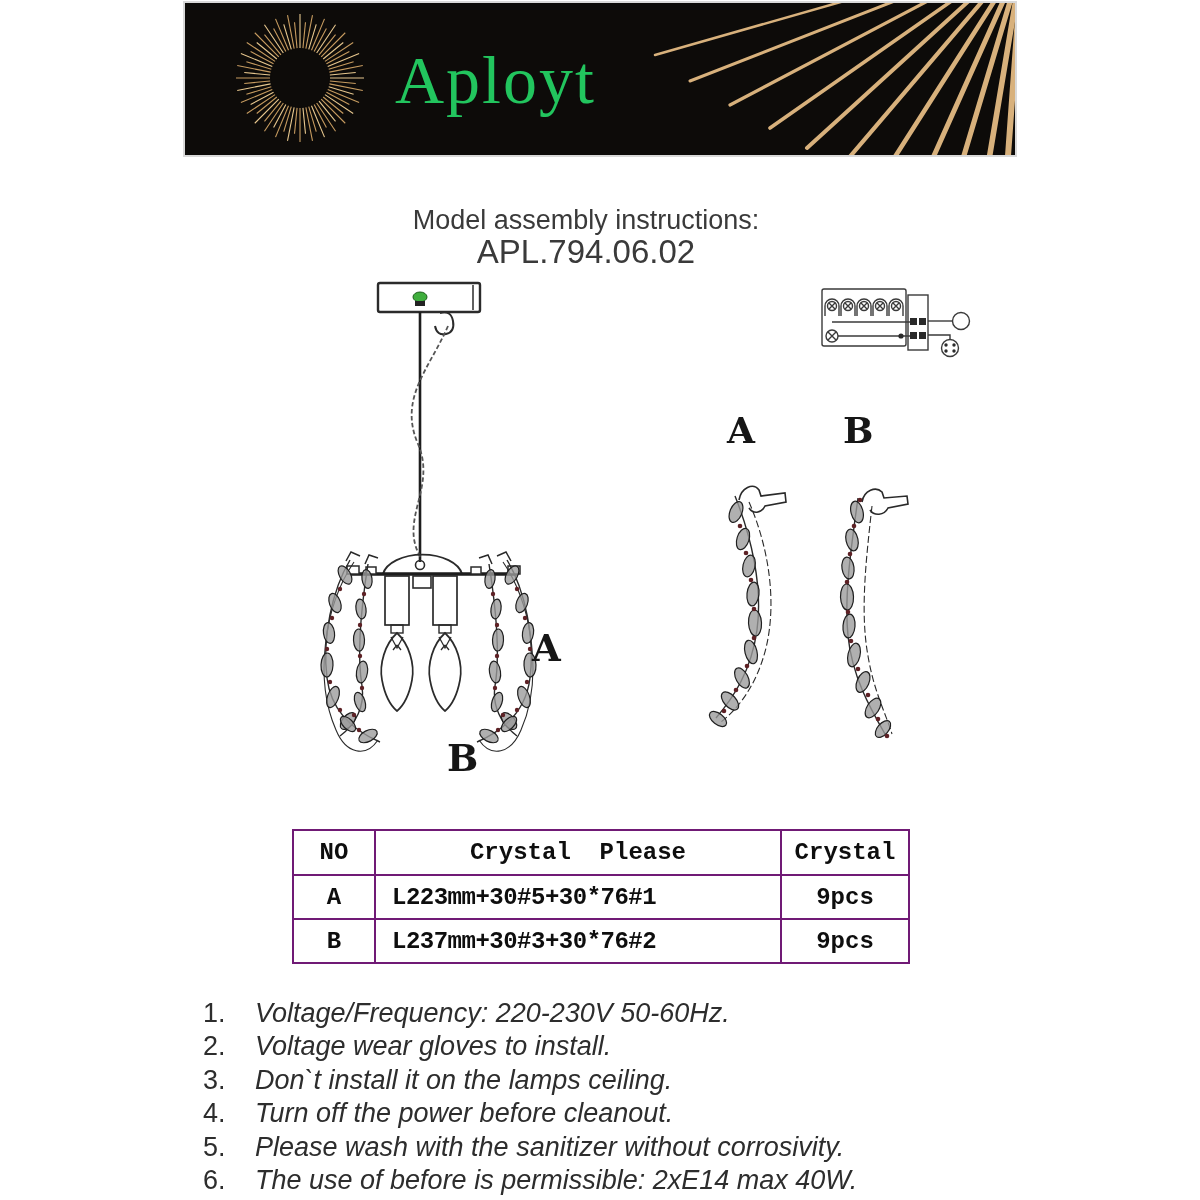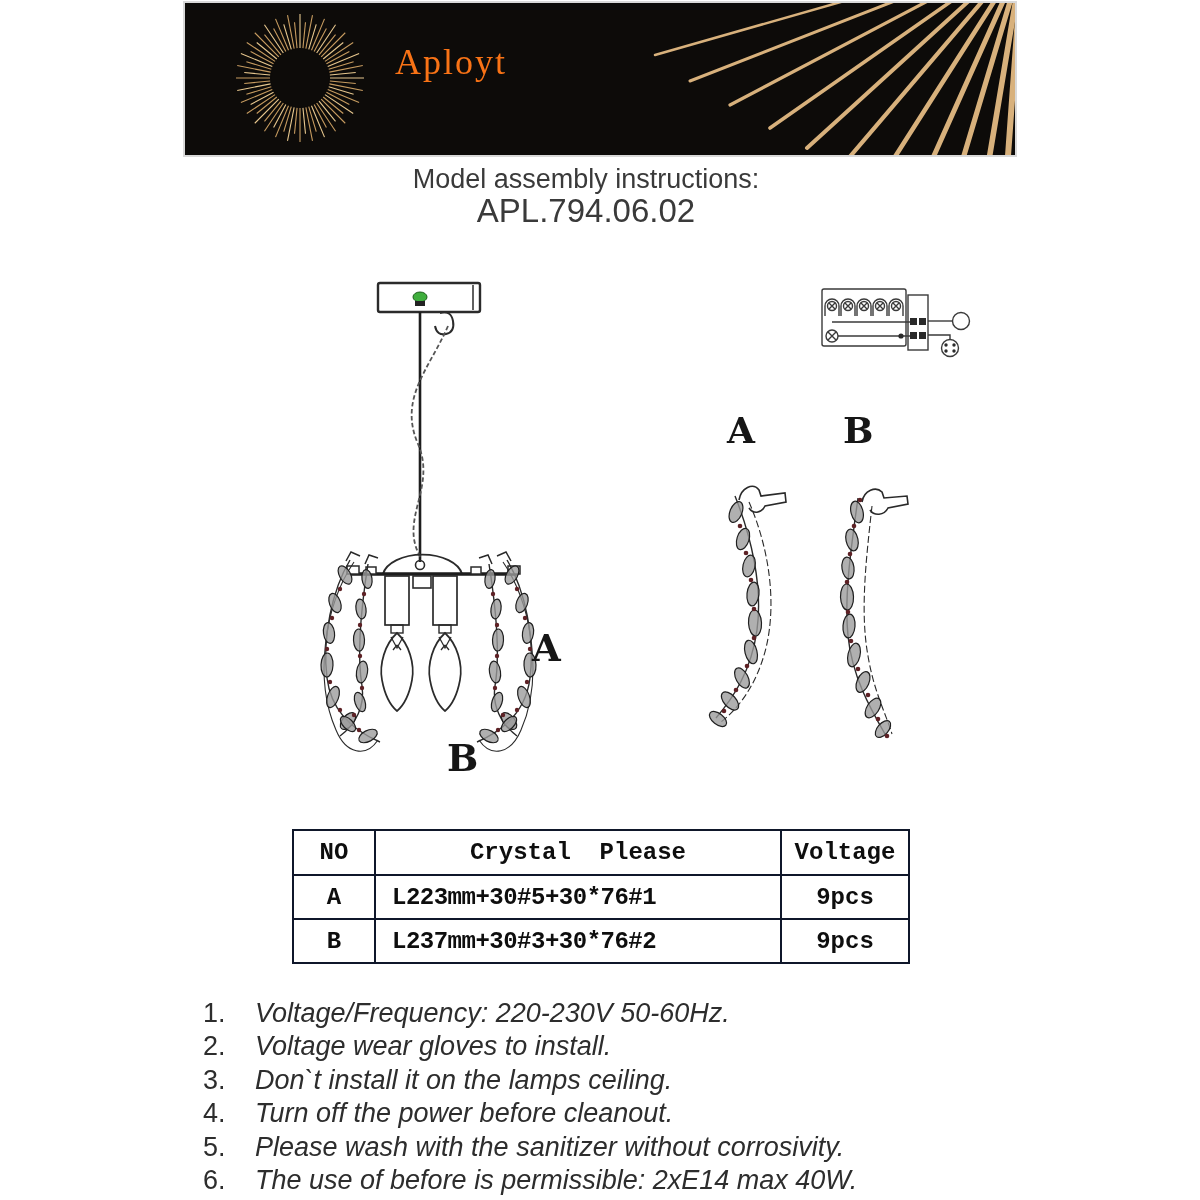--- a/index.html
+++ b/index.html
@@ -10,47 +10,47 @@
 
   
   .banner {
     position:absolute; left:185px; top:3px; width:830px; height:152px;
     background:#0d0b09; outline:2px solid #d9d9d9;
   }
   .banner svg { position:absolute; top:0; left:0; }
   .brand-name {
     position:absolute; left:210px; top:38px;
     font-family:"Liberation Serif", serif;
-    font-size:36px; font-weight:400; letter-spacing:2px;
-    color:#f97316;
+    font-size:68px; font-weight:400; letter-spacing:2px;
+    color:#22c55e;
   }
 
   
   .title-block { position:absolute; left:185px; top:163px; width:830px; text-align:center; transform:translateX(-14px); color:#3a3a3a; }
-  .title-line1 { font-size:27px; line-height:32px; }
+  .title-line1 { font-size:27px; line-height:32px;margin-top:41px; }
   .title-line2 { font-size:33px; line-height:32px; }
 
   
   .drawing { position:absolute; }
   .dlabel {
     position:absolute; font-family:"DejaVu Serif", serif; font-weight:bold;
     color:#161616; font-size:37px; line-height:37px;
   }
   #label-main-a { left:532px; top:630px; }
   #label-main-b { left:447px; top:740px; }
   #label-strand-a { left:727px; top:412px; font-size:36px; }
   #label-strand-b { left:843px; top:412px; font-size:36px; }
 
   
   .parts-table {
     position:absolute; left:292px; top:829px; width:616px;
     border-collapse:collapse; table-layout:fixed;
     font-family:"Liberation Mono", monospace; font-weight:bold; color:#0e0e0e;
   }
-  .parts-table th, .parts-table td { border:2px solid #0f172a; overflow:hidden; }
+  .parts-table th, .parts-table td { border:2px solid #701a75; overflow:hidden; }
   .parts-table th { font-size:24px; height:41px; white-space:pre; text-align:center; font-weight:bold; }
   .parts-table td { height:40px; font-size:24px; }
   .parts-table td.c { text-align:center; }
   .parts-table td.model { text-align:left; padding-left:16px; letter-spacing:-0.5px;margin-left:40px; }
 
   
   .instructions { position:absolute; left:203px; top:997px; width:880px; color:#2d2d2d; }
   .instr-row { display:flex; font-size:27px; line-height:33.4px; }
   .instr-num { width:52px; flex:0 0 52px; }
   .instr-text { flex:1;font-style:italic; }
@@ -350,21 +350,21 @@
   <table class="parts-table">
     <colgroup>
         <col style="width:82px">
         <col style="width:406px">
         <col style="width:128px">
       </colgroup>
     <tbody>
         <tr>
       <th>NO</th>
       <th>Crystal  Please</th>
-      <th>Voltage</th>
+      <th>Crystal</th>
     </tr>
     <tr>
       <td class="c">A</td>
       <td class="model">L223mm+30#5+30*76#1</td>
       <td class="c">9pcs</td>
     </tr>
     <tr>
       <td class="c">B</td>
       <td class="model">L237mm+30#3+30*76#2</td>
       <td class="c">9pcs</td>

